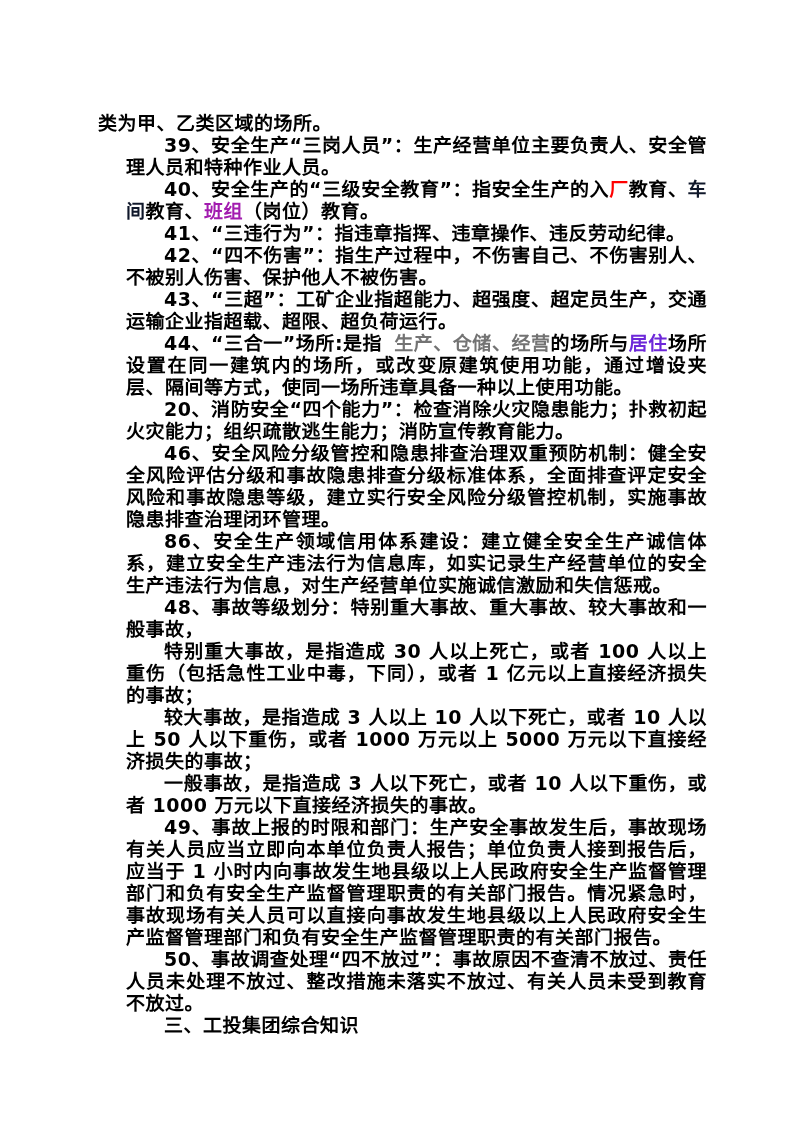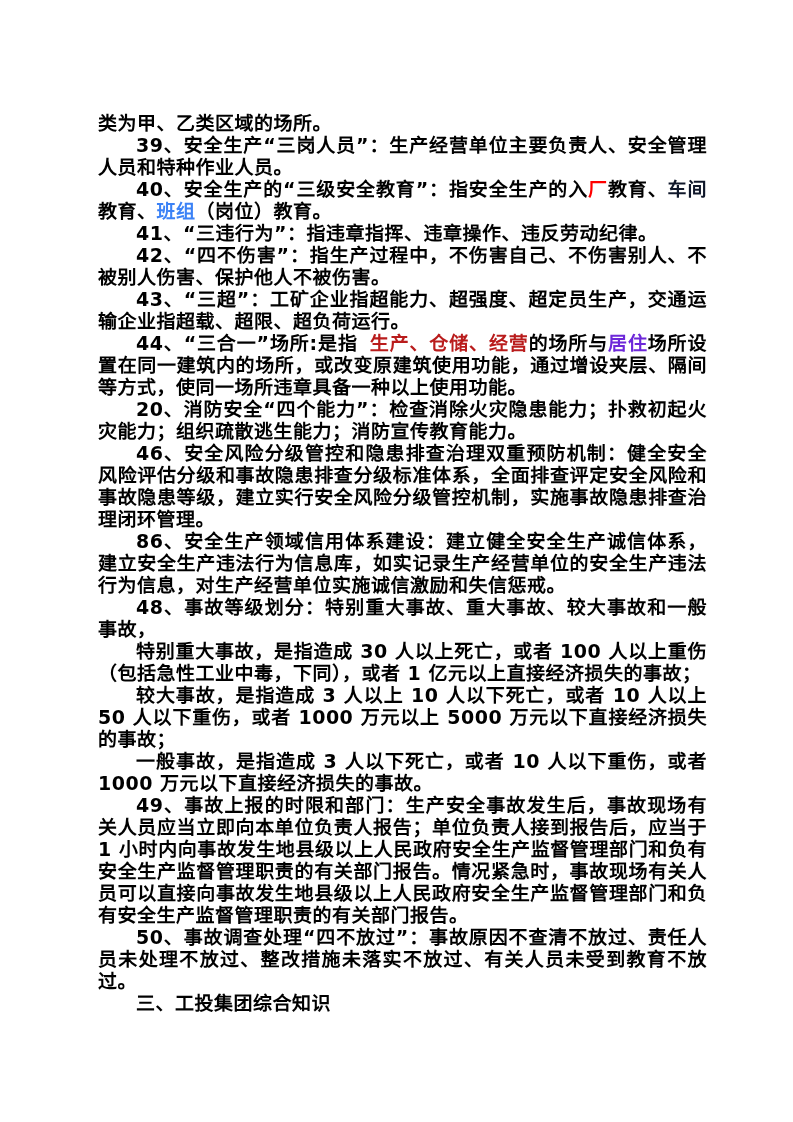--- a/index.html
+++ b/index.html
@@ -27,37 +27,38 @@
     text-align: justify;
     text-justify: inter-ideograph;
     letter-spacing: 0.5px;
   }
   .para {
     margin: 0;
     padding: 0;
   }
   .para.indent {
     text-indent: 2em;
+    margin-left: 28px;
   }
   .run-red {
     
   }
 </style>
 </head>
 <body>
 
 <div class="page">
   <div class="doc-body" style="color: rgb(0, 0, 0);">
       <p class="para"><span>类为甲、乙类区域的场所。</span></p>
       <p class="para indent"><span>39、安全生产“三岗人员”：生产经营单位主要负责人、安全管理人员和特种作业人员。</span></p>
-      <p class="para indent"><span>40、安全生产的“三级安全教育”：指安全生产的入</span><span class="run-red" style="color: rgb(255, 0, 0);">厂</span><span>教育、</span><span class="run-red" style="color: #0f172a;">车间</span><span>教育、</span><span class="run-red" style="color: #3b82f6;">班组</span><span>（岗位）教育。</span></p>
+      <p class="para indent"><span>40、安全生产的“三级安全教育”：指安全生产的入</span><span class="run-red" style="color: rgb(255, 0, 0);">厂</span><span>教育、</span><span class="run-red" style="color: #0f172a;">车间</span><span>教育、</span><span class="run-red" style="color: #a21caf;">班组</span><span>（岗位）教育。</span></p>
       <p class="para indent"><span>41、“三违行为”：指违章指挥、违章操作、违反劳动纪律。</span></p>
       <p class="para indent"><span>42、“四不伤害”：指生产过程中，不伤害自己、不伤害别人、不被别人伤害、保护他人不被伤害。</span></p>
       <p class="para indent"><span>43、“三超”：工矿企业指超能力、超强度、超定员生产，交通运输企业指超载、超限、超负荷运行。</span></p>
-      <p class="para indent"><span>44、“三合一”场所:是指</span><span class="run-red" style="color: #b91c1c; padding-left: 12px;">生产、仓储、经营</span><span>的场所与</span><span class="run-red" style="color: #6d28d9;">居住</span><span>场所设置在同一建筑内的场所，或改变原建筑使用功能，通过增设夹层、隔间等方式，使同一场所违章具备一种以上使用功能。</span></p>
+      <p class="para indent"><span>44、“三合一”场所:是指</span><span class="run-red" style="color: #737373; padding-left: 12px;">生产、仓储、经营</span><span>的场所与</span><span class="run-red" style="color: #6d28d9;">居住</span><span>场所设置在同一建筑内的场所，或改变原建筑使用功能，通过增设夹层、隔间等方式，使同一场所违章具备一种以上使用功能。</span></p>
       <p class="para indent"><span>20、消防安全“四个能力”：检查消除火灾隐患能力；扑救初起火灾能力；组织疏散逃生能力；消防宣传教育能力。</span></p>
       <p class="para indent"><span>46、安全风险分级管控和隐患排查治理双重预防机制：健全安全风险评估分级和事故隐患排查分级标准体系，全面排查评定安全风险和事故隐患等级，建立实行安全风险分级管控机制，实施事故隐患排查治理闭环管理。</span></p>
       <p class="para indent"><span>86、安全生产领域信用体系建设：建立健全安全生产诚信体系，建立安全生产违法行为信息库，如实记录生产经营单位的安全生产违法行为信息，对生产经营单位实施诚信激励和失信惩戒。</span></p>
       <p class="para indent"><span>48、事故等级划分：特别重大事故、重大事故、较大事故和一般事故，</span></p>
       <p class="para indent"><span>特别重大事故，是指造成 30 人以上死亡，或者 100 人以上重伤（包括急性工业中毒，下同），或者 1 亿元以上直接经济损失的事故；</span></p>
       <p class="para indent"><span>较大事故，是指造成 3 人以上 10 人以下死亡，或者 10 人以上 50 人以下重伤，或者 1000 万元以上 5000 万元以下直接经济损失的事故；</span></p>
       <p class="para indent"><span>一般事故，是指造成 3 人以下死亡，或者 10 人以下重伤，或者 1000 万元以下直接经济损失的事故。</span></p>
       <p class="para indent"><span>49、事故上报的时限和部门：生产安全事故发生后，事故现场有关人员应当立即向本单位负责人报告；单位负责人接到报告后，应当于 1 小时内向事故发生地县级以上人民政府安全生产监督管理部门和负有安全生产监督管理职责的有关部门报告。情况紧急时，事故现场有关人员可以直接向事故发生地县级以上人民政府安全生产监督管理部门和负有安全生产监督管理职责的有关部门报告。</span></p>
       <p class="para indent"><span>50、事故调查处理“四不放过”：事故原因不查清不放过、责任人员未处理不放过、整改措施未落实不放过、有关人员未受到教育不放过。</span></p>
       <p class="para indent"><span>三、工投集团综合知识</span></p>

